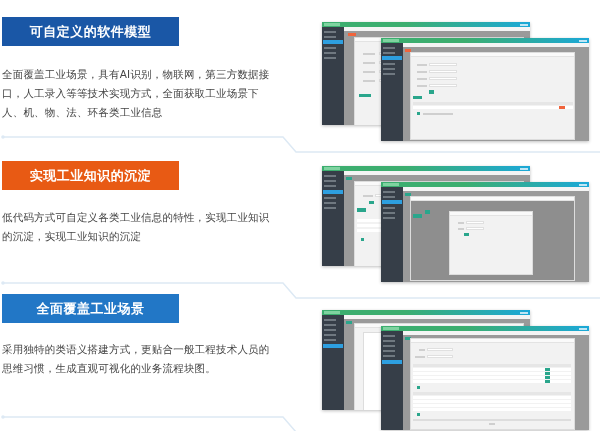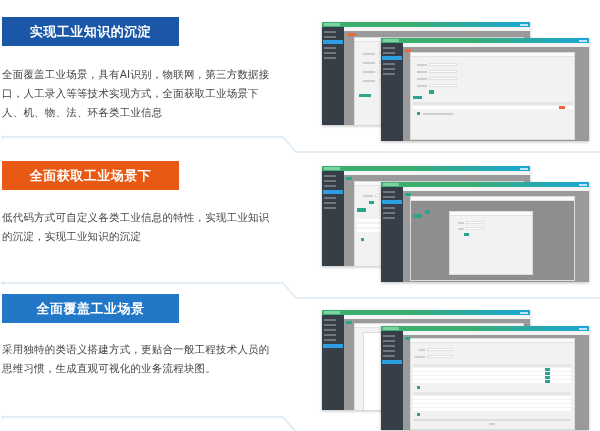--- a/index.html
+++ b/index.html
@@ -48,33 +48,33 @@
   .line { position: absolute; height: 1.5px; background: #cfcfcf; }
   .field { position: absolute; height: 3px; background: #fff; border: 1px solid #e0e0e0; }
   .gbtn { position: absolute; background: #2aa68c; }
   .obtn { position: absolute; background: #f0643c; }
   .row { position: absolute; height: 3px; background: #fff; }
 </style>
 </head>
 <body>
 
 <div class="feature">
-  <div class="feature-title" style="top:17px; background:#1a57a6;">实现工业知识的沉淀</div>
+  <div class="feature-title" style="top:17px; background:#1a57a6;">可自定义的软件模型</div>
   <div class="feature-desc" style="top:65px;">全面覆盖工业场景，具有AI识别，物联网，第三方数据接口，人工录入等等技术实现方式，全面获取工业场景下 人、机、物、法、环各类工业信息</div>
 </div>
 
 <div class="divider" style="top:134px;">
   <svg width="600" height="20">
     <circle cx="3" cy="3" r="1.8" fill="#dde9f4"></circle>
     <polyline points="3,3 283,3 296,18 600,18" fill="none" stroke="#dde9f4" stroke-width="1.5"></polyline>
   </svg>
 </div>
 
 <div class="feature">
-  <div class="feature-title" style="top:161px; background:#e85a14;">全面获取工业场景下</div>
+  <div class="feature-title" style="top:161px; background:#e85a14;">实现工业知识的沉淀</div>
   <div class="feature-desc" style="top:208px;">低代码方式可自定义各类工业信息的特性，实现工业知识的沉淀，实现工业知识的沉淀</div>
 </div>
 
 <div class="divider" style="top:280px;">
   <svg width="600" height="20">
     <circle cx="3" cy="3" r="1.8" fill="#dde9f4"></circle>
     <polyline points="3,3 283,3 296,18 600,18" fill="none" stroke="#dde9f4" stroke-width="1.5"></polyline>
   </svg>
 </div>
 

